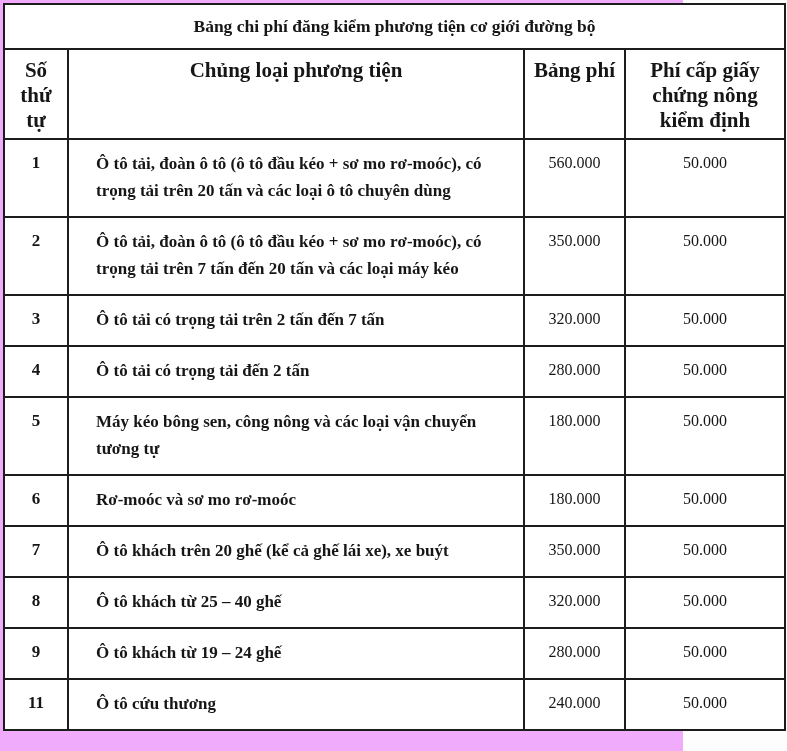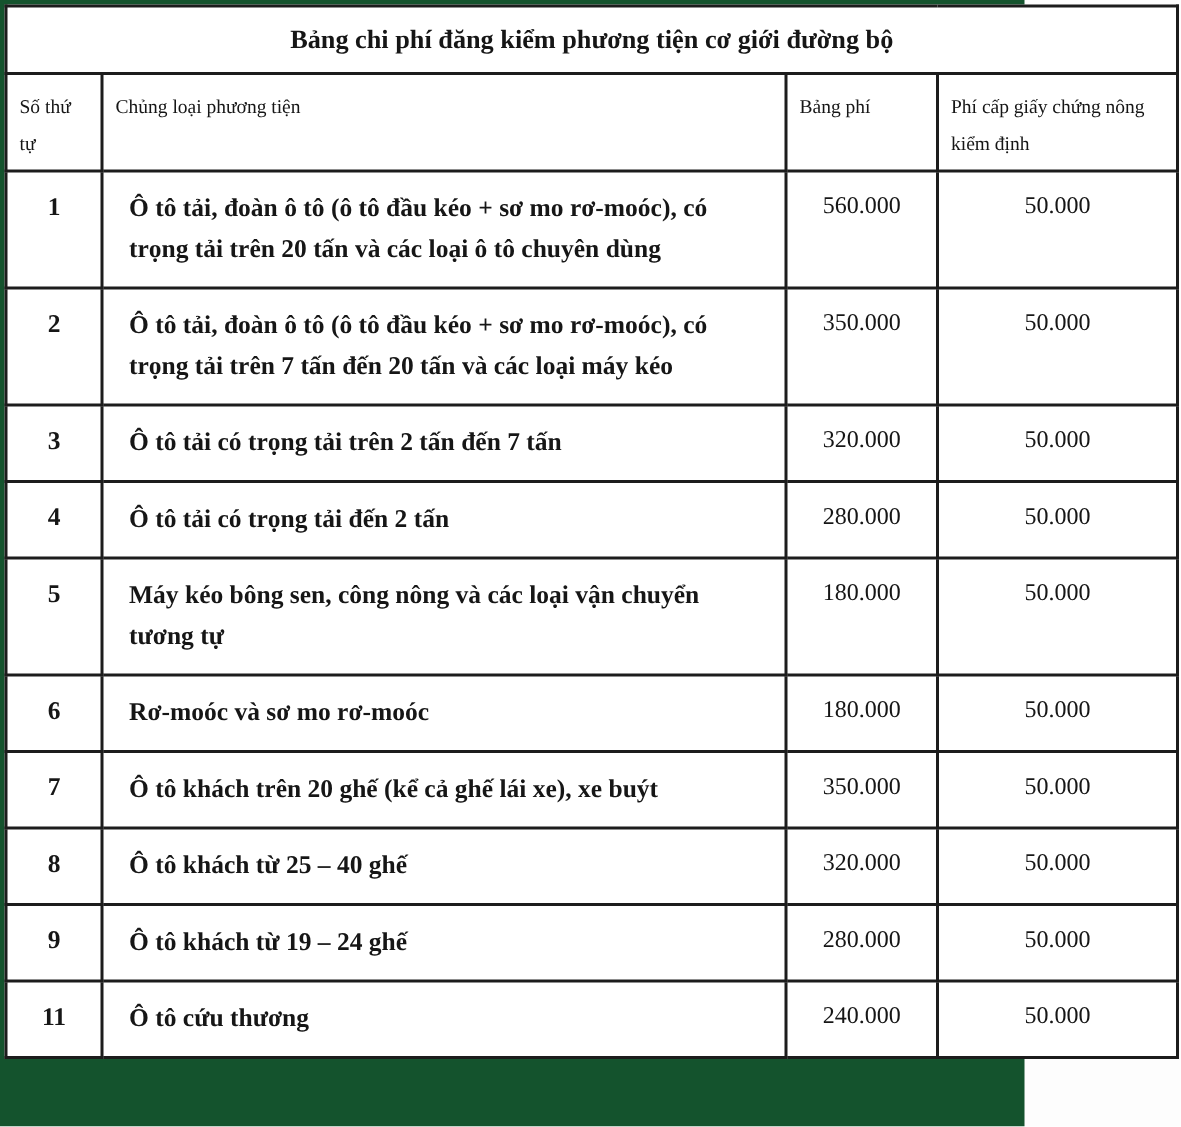--- a/index.html
+++ b/index.html
@@ -7,60 +7,60 @@
     margin: 0;
     padding: 0;
     background: #fdfdfd;
     font-family: "Liberation Serif", "DejaVu Serif", serif;
     color: #161616;
   }
   .page {
     width: 683px;
     height: 751px;
     padding: 3px 3px;
-    background: #14532d;
+    background: #f0abfc;
   }
   table.fee-table {
     border-collapse: collapse;
     width: 781px;
     table-layout: fixed;
     background: #ffffff;
   }
   td, th {
     border: 2px solid #1c1c1c;
     vertical-align: top;
     overflow: hidden;
   }
   .title-cell {
     text-align: center;
     font-weight: bold;
     font-size: 17.5px;
     line-height: 24px;
     padding: 9px 6px 10px 6px;
   }
   th.col-header {
-    font-weight: normal;
-    font-size: 13px;
-    text-align: left;
+    font-weight: bold;
+    font-size: 21px;
+    text-align: center;
     line-height: 25px;
     padding: 8px 8px 5px 8px;
   }
   td.cell-no {
     text-align: center;
     font-weight: bold;
     font-size: 17px;
     line-height: 26px;
     padding: 10px 4px 12px 4px;
   }
   td.cell-vehicle {
     text-align: left;
     font-weight: bold;
     font-size: 17px;
     line-height: 27px;
-    padding: 10px 10px 12px 17px;
+    padding: 10px 10px 12px 27px;
   }
   td.cell-fee {
     text-align: center;
     font-weight: normal;
     font-size: 16px;
     line-height: 26px;
     padding: 10px 4px 12px 4px;
   }
 </style>
 </head>

